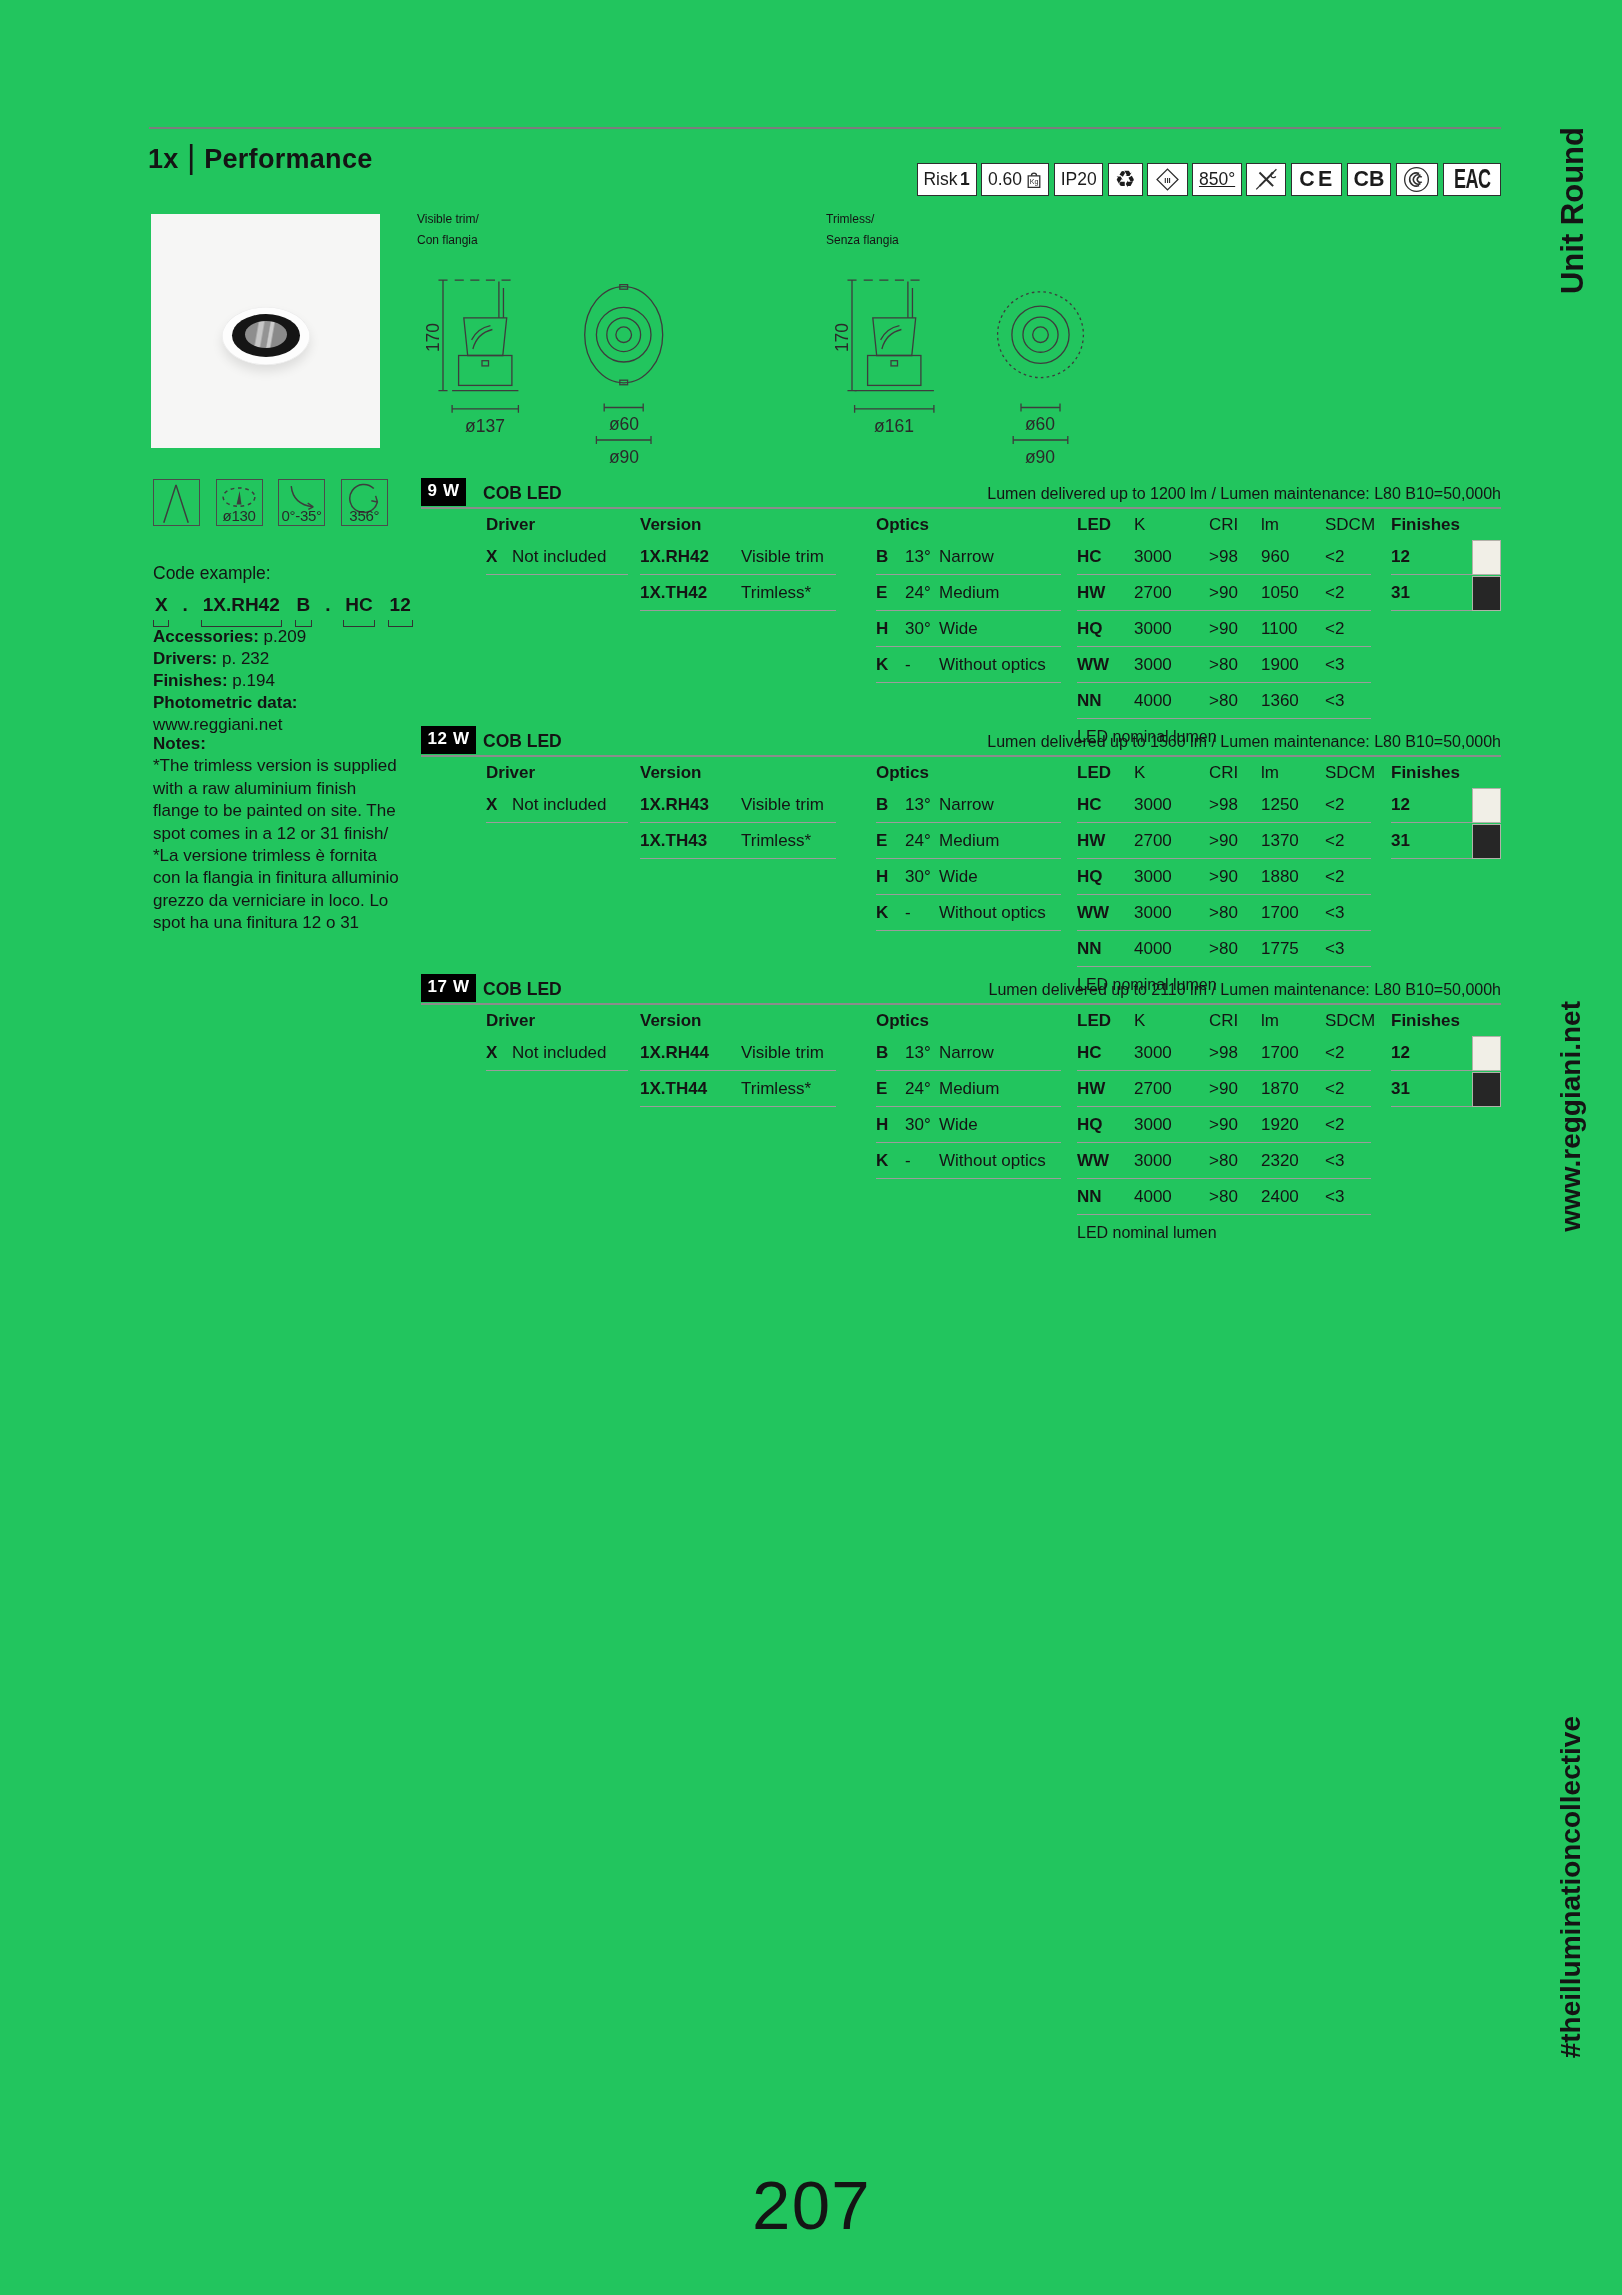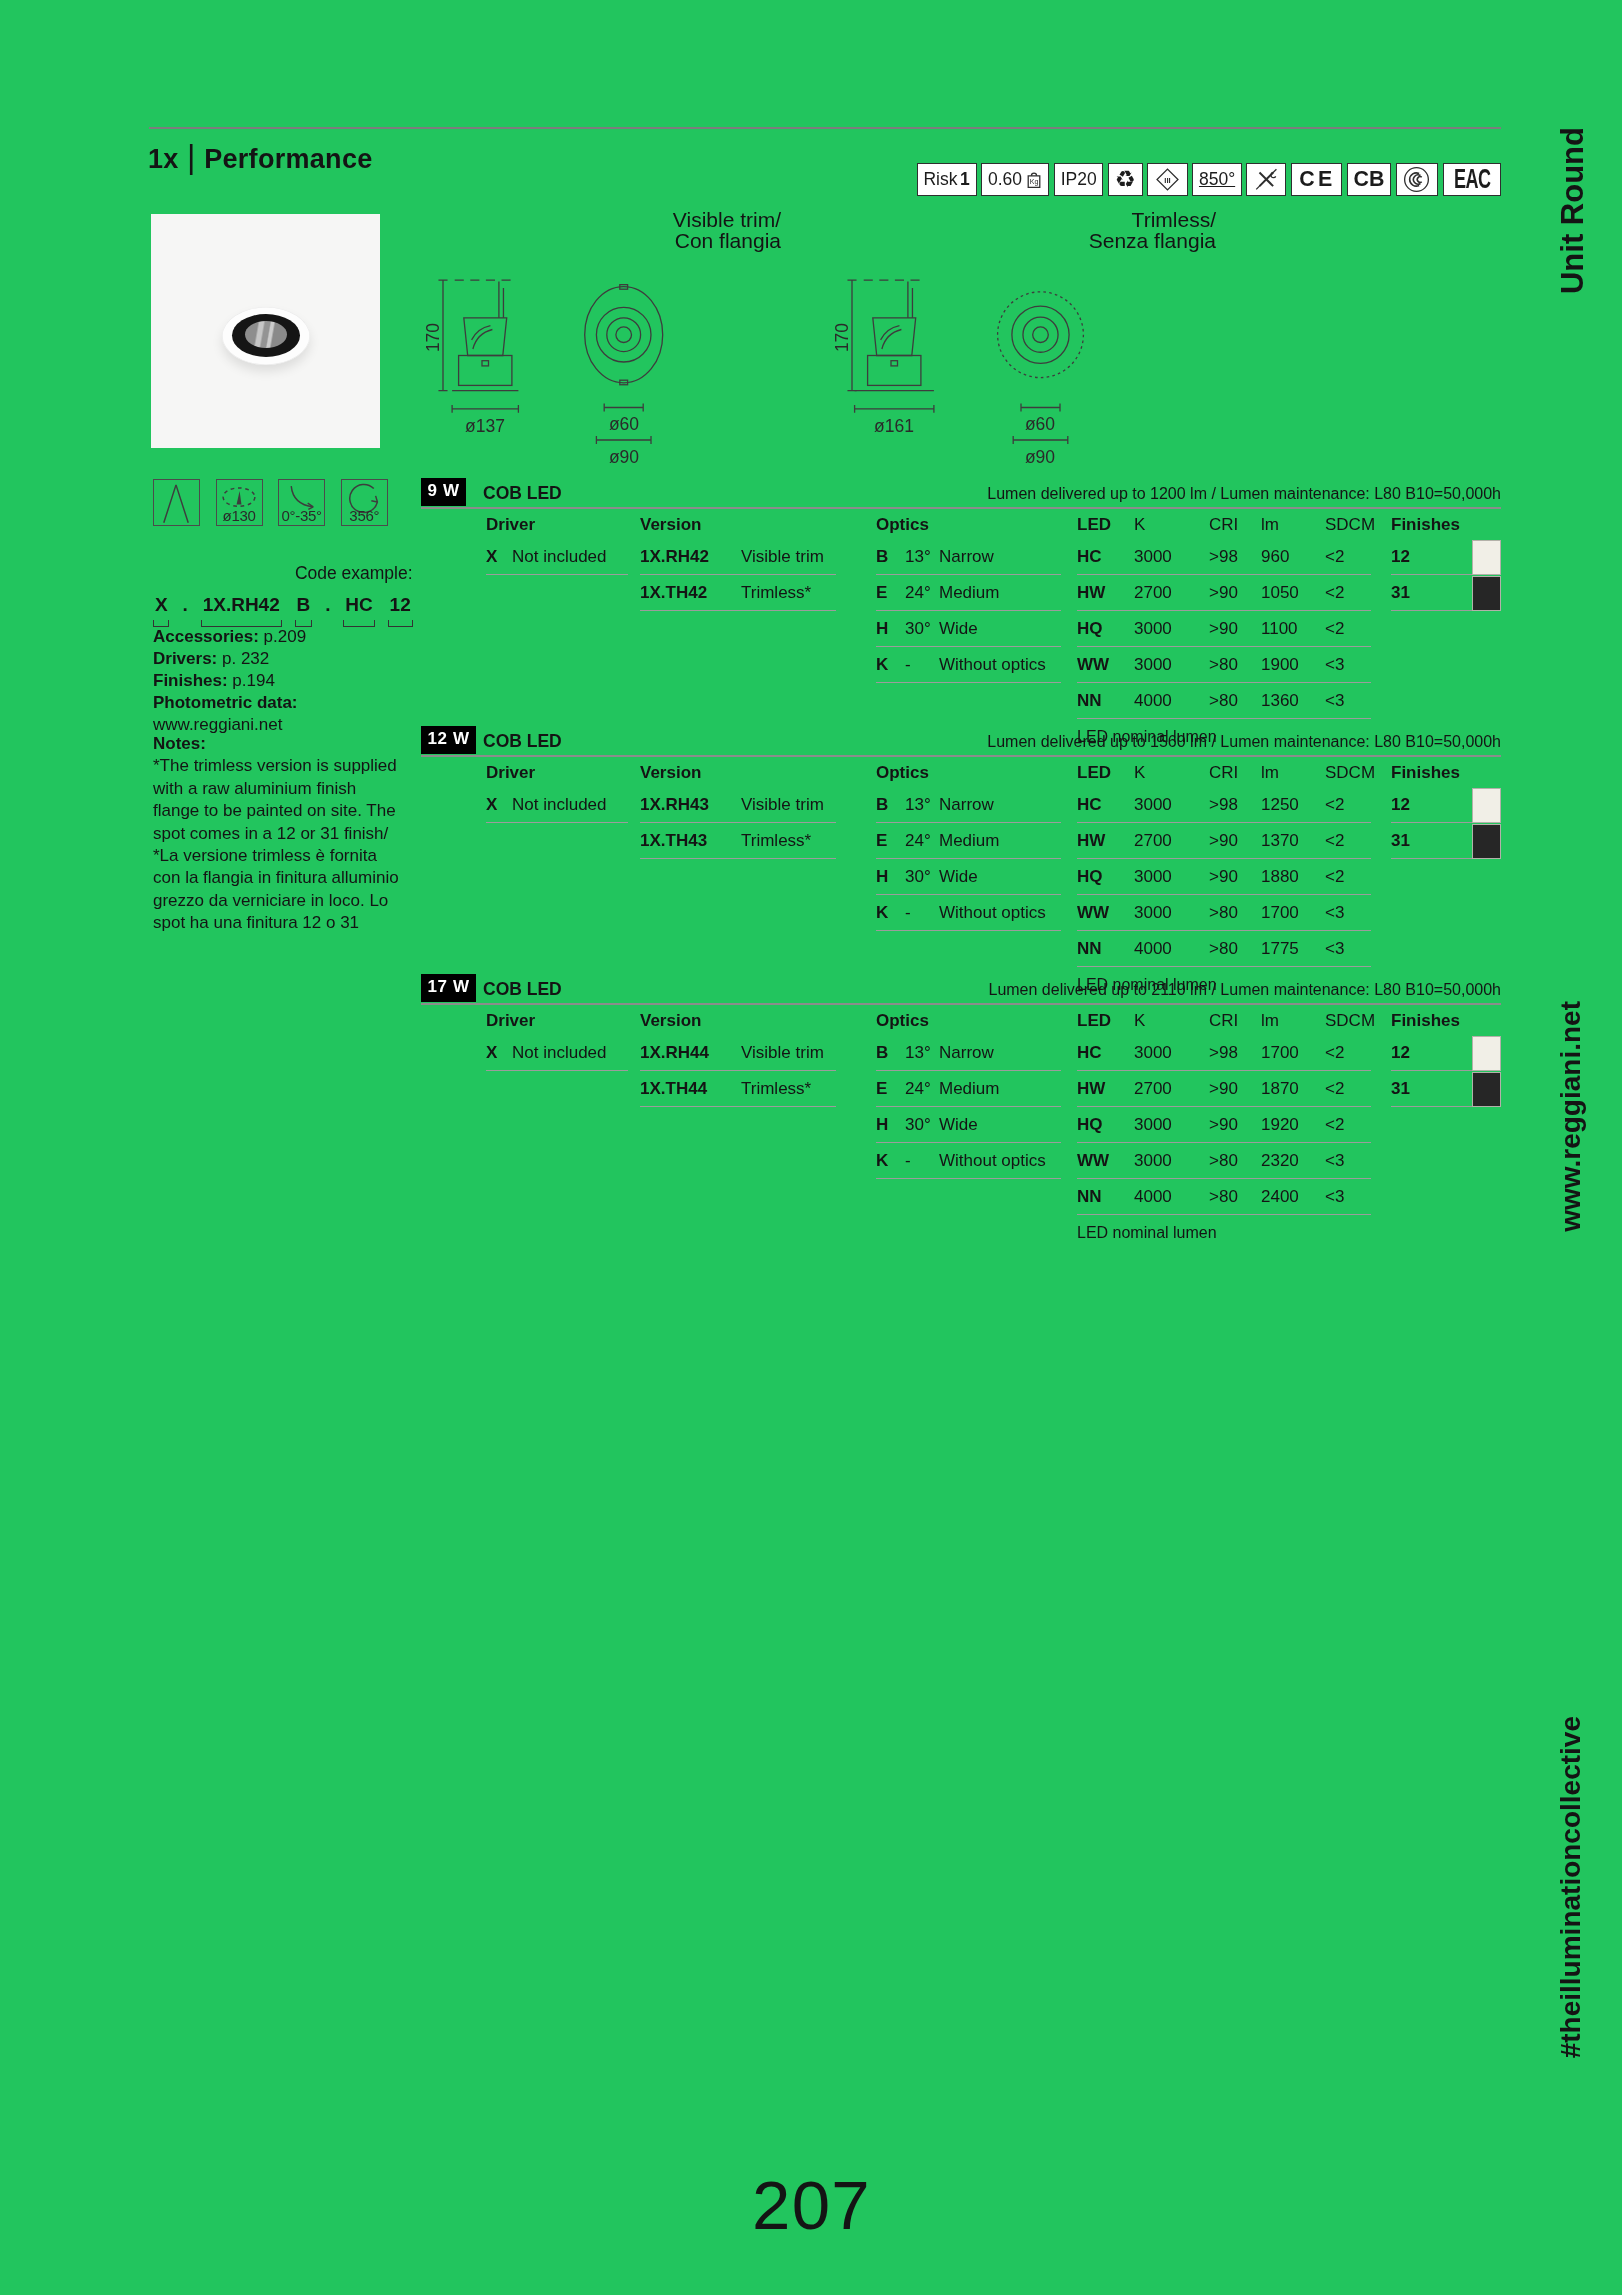--- a/index.html
+++ b/index.html
@@ -26,34 +26,34 @@
   .product-photo { position:absolute; left:151px; top:214px; width:229px; height:234px; background:#f6f6f5; }
   .pp-e { position:absolute; left:50%; top:52%; border-radius:50%; }
   .pp-e1 { width:88px; height:58px; margin:-29px 0 0 -44px; background:#fdfdfd; box-shadow:0 6.5px 10.4px rgba(0,0,0,.10), inset 0 0 0 0.6px #e9e9e9; }
   .pp-e2 { width:68px; height:43px; margin:-21.4px 0 0 -34px; background:#151515; }
   .pp-e3 { width:42px; height:27px; margin:-15px 0 0 -21px;
            background:linear-gradient(100deg,#8d8d8d 28%,#c6c6c6 32% 40%,#949494 44% 54%,#cccccc 57% 62%,#8a8a8a 66%); }
   
   .dwg { position:absolute; top:209px; }
   #dwg-visible { left:417px; width:364px; height:273px; }
   #dwg-trimless { left:814px; width:390px; height:273px;margin-left:12px; }
-  .dwg-title { font-size:21px; line-height:21.4px;text-align:right; }
+  .dwg-title { font-size:12px; line-height:21.4px; }
   .dwg svg { position:absolute; left:0; top:62px; }
   .dwg svg path, .dwg svg circle, .dwg svg ellipse, .dwg svg rect { fill:none; stroke:#3d3d3d; stroke-width:2; }
   .dim { position:absolute; font-size:17.5px; color:#2a2a2a; width:78px; text-align:center; }
   .dim.rot { transform:rotate(-90deg); width:52px; }
   
   .feature-icons { position:absolute; left:153px; top:479px; display:flex; gap:15.6px; }
   .fi-box { position:relative; width:47px; height:47px; border:1.6px solid #4b4b4b; }
   .fi-box svg { position:absolute; left:0; top:0; }
   .fi-box svg path, .fi-box svg ellipse { fill:none; stroke:#3d3d3d; stroke-width:2.4; }
   .fi-box svg path.fill { fill:#3d3d3d; stroke:none; }
   .fi-label { position:absolute; left:0; right:0; bottom:1.3px; text-align:center; font-size:15px; letter-spacing:-0.3px; color:#2a2a2a; background:transparent; }
   
-  .code-block { position:absolute; left:153px; top:563px;text-align:right; }
+  .code-block { position:absolute; left:153px; top:563px; }
   .code-heading { font-size:17.5px; margin-bottom:10.4px; }
   .code-line { display:flex; gap:13px; font-weight:700; font-size:19px; align-items:baseline; }
   .code-seg { position:relative; padding:0 1.9px; }
   .code-seg::after { content:""; position:absolute; left:0; right:0; bottom:-11px; height:6.5px;
                      border-left:1.6px solid #333; border-right:1.6px solid #333; border-bottom:1.6px solid #333; }
   
   .info-block { position:absolute; left:153px; top:626px; font-size:17px; line-height:22px; }
   .info-block b { font-weight:700; }
   .notes-block { position:absolute; left:153px; top:733px; width:250px; font-size:17px; line-height:22.4px; }
   .notes-block .nh { font-weight:700; }

